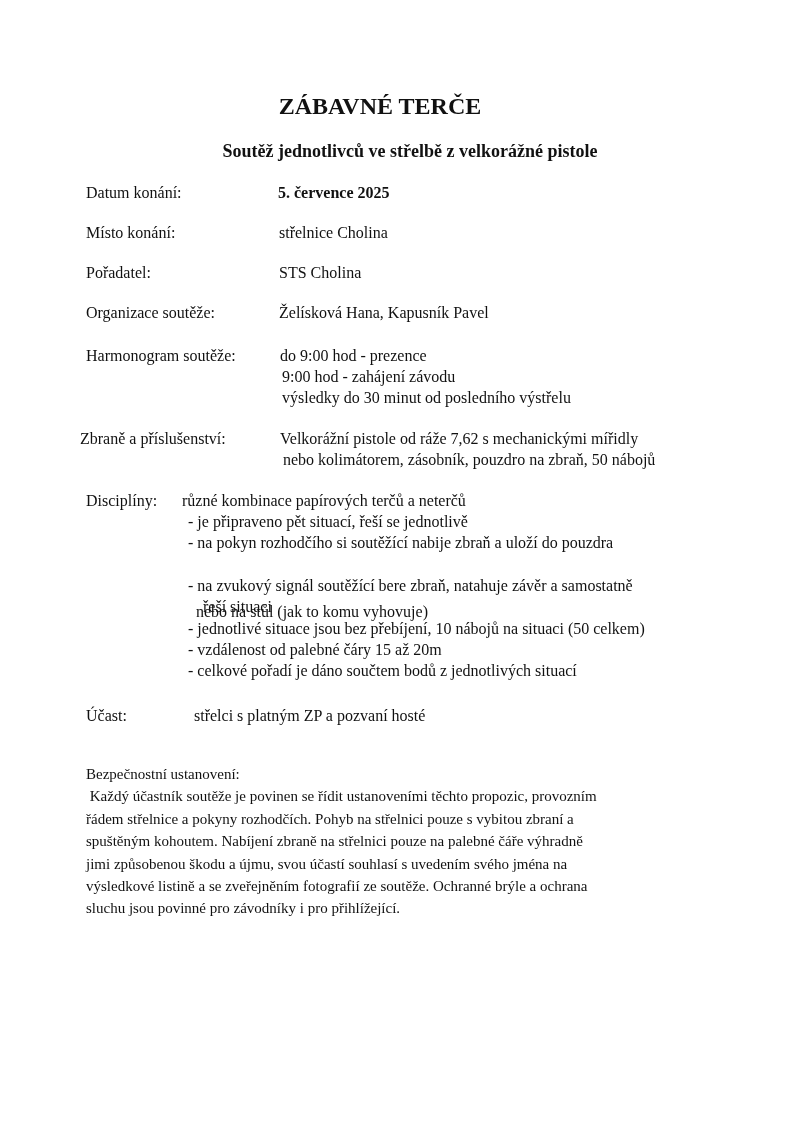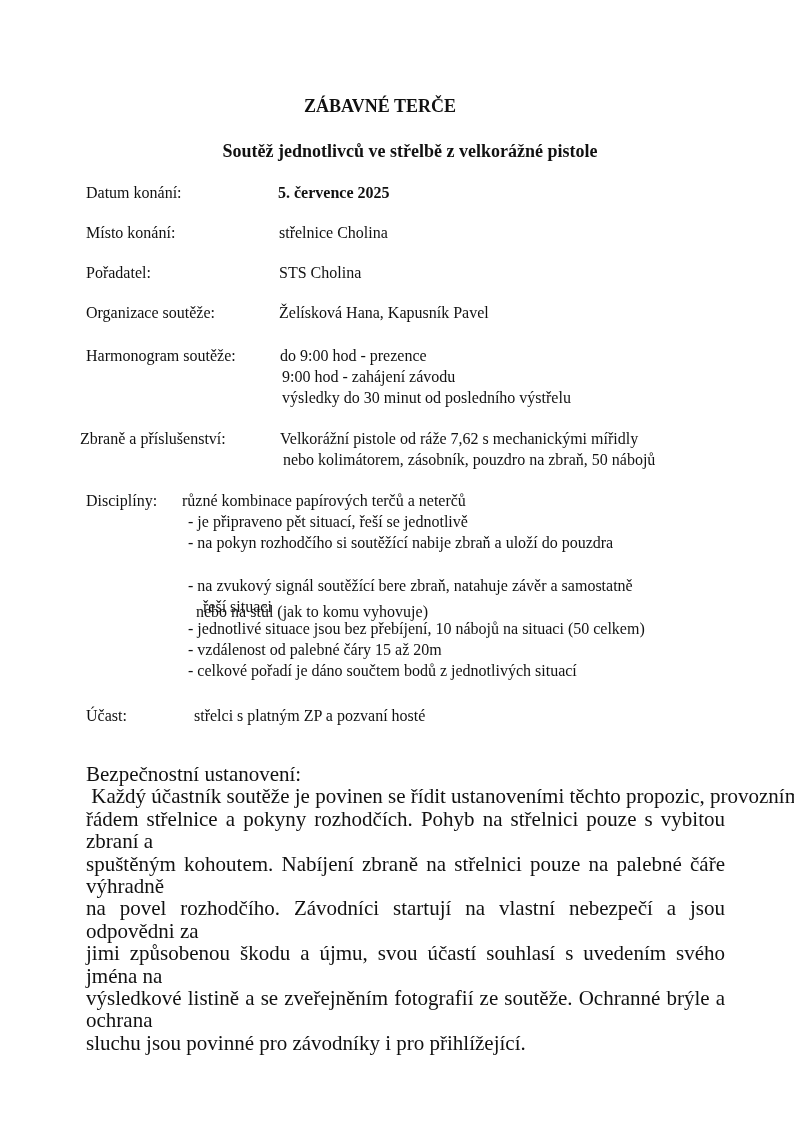--- a/index.html
+++ b/index.html
@@ -1,26 +1,26 @@
 <!DOCTYPE html>
 <html><head>
   <meta charset="utf-8">
   <style>
     html, body { margin: 0; padding: 0; background: #ffffff; }
     body {
       width: 794px; height: 1123px; position: relative; overflow: hidden;
       font-family: "Liberation Serif", serif; color: #111; font-size: 16px;
     }
     .abs { position: absolute; white-space: nowrap; line-height: 22px; }
-    .title { font-weight: bold; font-size: 18px; left: 0; width: 760px; text-align: center; top: 95px; }
+    .title { font-weight: bold; font-size: 24px; left: 0; width: 760px; text-align: center; top: 95px; }
     .subtitle { font-weight: bold; font-size: 18px; left: 0; width: 820px; text-align: center; top: 140px; }
     .bold { font-weight: bold; text-align: center; }
     .para {
       position: absolute; left: 86px; width: 639px; top: 763px;
-      line-height: 22.4px; font-size: 21px; text-align: justify;
+      line-height: 22.4px; font-size: 15px; text-align: justify;
     }
     .para-line { display: block; }
   </style>
 </head>
 <body>
 
 <div>
   <div class="abs title">ZÁBAVNÉ TERČE</div>
   <div class="abs subtitle">Soutěž jednotlivců ve střelbě z velkorážné pistole</div>
 
@@ -57,18 +57,17 @@
   <div class="abs" style="left:188px; top:660px;">- celkové pořadí je dáno součtem bodů z jednotlivých situací</div>
 
   <div class="abs" style="left:86px; top:705px;">Účast:</div>
   <div class="abs" style="left:194px; top:705px;">střelci s platným ZP a pozvaní hosté</div>
 
   <div class="para">
     <span class="para-line">Bezpečnostní ustanovení:</span>
     <span class="para-line" style="white-space:pre;"> Každý účastník soutěže je povinen se řídit ustanoveními těchto propozic, provozním</span>
     <span class="para-line">řádem střelnice a pokyny rozhodčích. Pohyb na střelnici pouze s vybitou zbraní a</span>
     <span class="para-line">spuštěným kohoutem. Nabíjení zbraně na střelnici pouze na palebné čáře výhradně</span>
-    <span class="para-line">na povel rozhodčího. Závodníci startují na vlastní nebezpečí a jsou odpovědni za</span>
     <span class="para-line">jimi způsobenou škodu a újmu, svou účastí souhlasí s uvedením svého jména na</span>
     <span class="para-line">výsledkové listině a se zveřejněním fotografií ze soutěže. Ochranné brýle a ochrana</span>
     <span class="para-line">sluchu jsou povinné pro závodníky i pro přihlížející.</span>
   </div>
 </div>
 
 </body></html>

